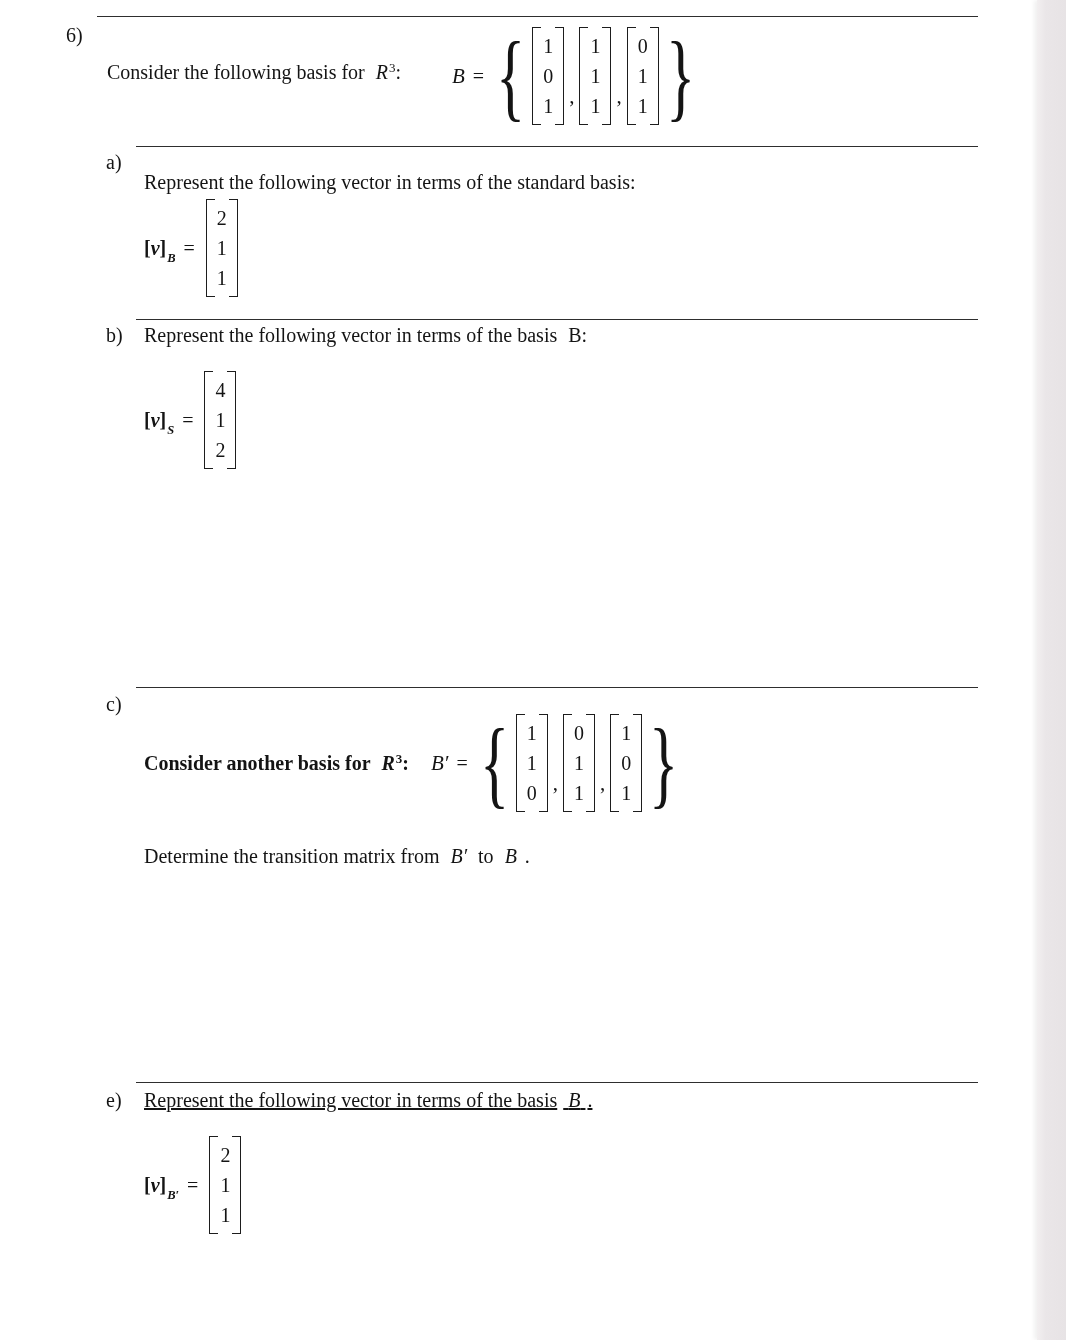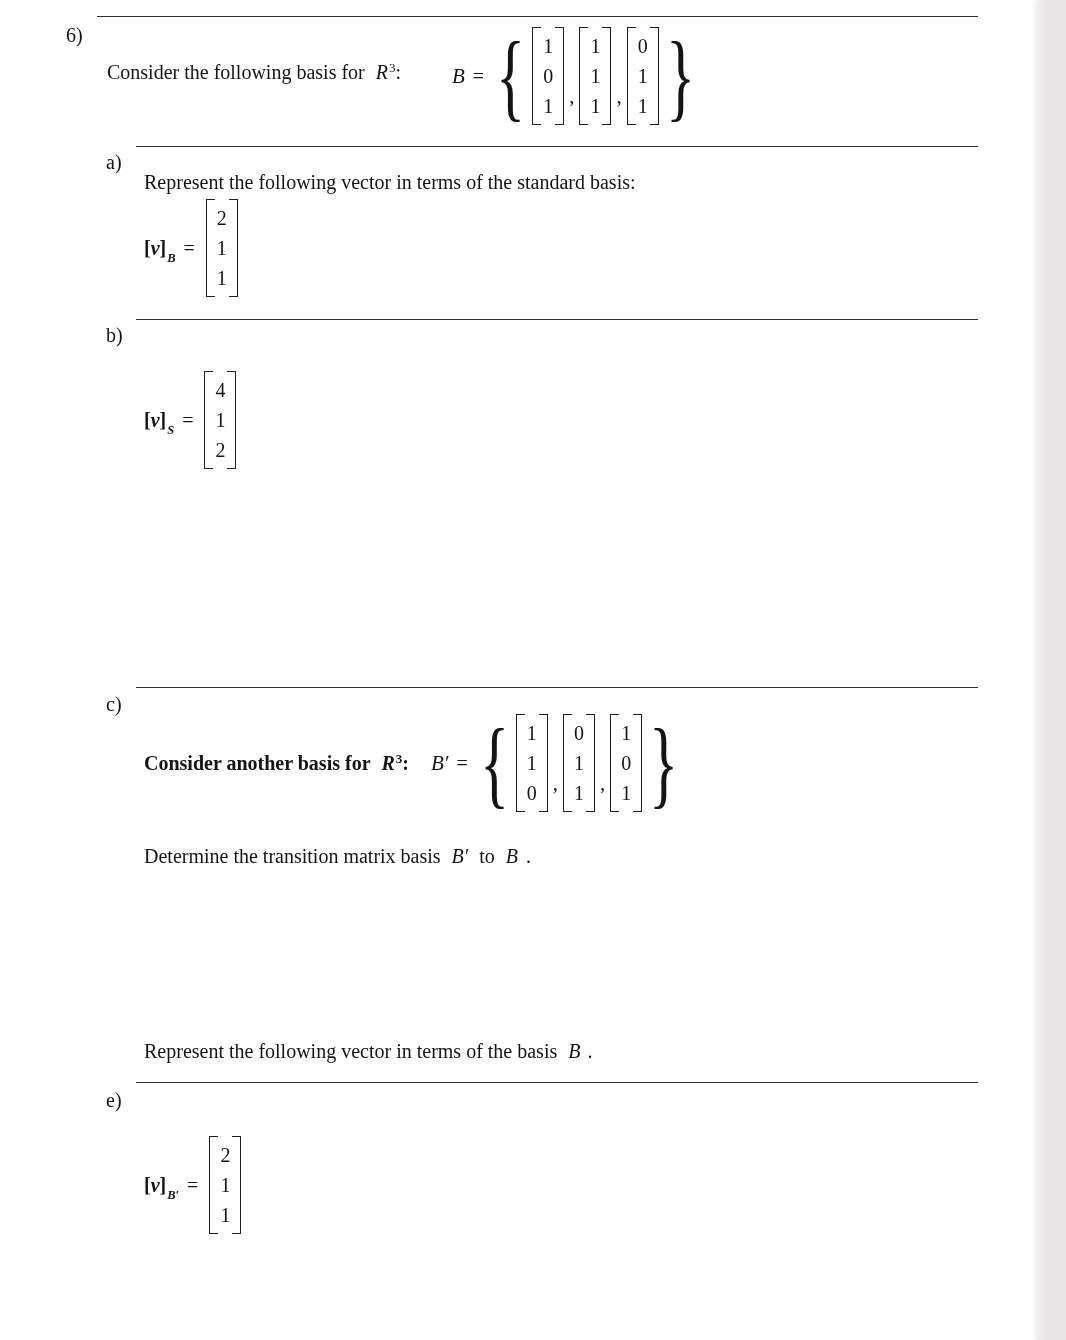--- a/index.html
+++ b/index.html
@@ -77,20 +77,24 @@
     <span class="meq">=</span>
     <span class="cvec">
       <span class="cell">2</span>
       <span class="cell">1</span>
       <span class="cell">1</span>
     </span>
   </div>
 
   <div class="rule" style="left:136px;top:319px;width:842px;"></div>
   <div class="part-label" style="left:106px;top:324px;">b)</div>
+  <div class="txt" style="left:144px;top:324px;">
+    <span class="word">Represent the following vector in terms of the basis</span>
+    <span>B</span><span>:</span>
+  </div>
   <div class="mrow" style="left:144px;top:371px;height:98px;">
     <span class="vlabel"><span>[</span><span class="mi">v</span><span>]</span><span class="msub">S</span></span>
     <span class="meq">=</span>
     <span class="cvec">
       <span class="cell">4</span>
       <span class="cell">1</span>
       <span class="cell">2</span>
     </span>
   </div>
 
@@ -117,30 +121,30 @@
     </span>
     <span class="mcomma">,</span>
     <span class="cvec">
       <span class="cell">1</span>
       <span class="cell">0</span>
       <span class="cell">1</span>
     </span>
     <span class="mbrace">}</span>
   </div>
   <div class="txt" style="left:144px;top:845px;">
-    <span class="word">Determine the transition matrix basis</span>
+    <span class="word">Determine the transition matrix from</span>
     <span class="mi word">B′</span>
     <span class="word">to</span>
     <span class="mi">B</span>
     <span style="margin-left:3px;">.</span>
   </div>
 
   <div class="rule" style="left:136px;top:1082px;width:842px;"></div>
   <div class="part-label" style="left:106px;top:1089px;">e)</div>
-  <div class="txt" style="left:144px;top:1040px;">
+  <div class="txt" style="left:144px;top:1089px;text-decoration:underline;">
     <span class="word">Represent the following vector in terms of the basis</span>
     <span class="mi">B</span>
     <span style="margin-left:2px;">.</span>
   </div>
   <div class="mrow" style="left:144px;top:1136px;height:98px;">
     <span class="vlabel"><span>[</span><span class="mi">v</span><span>]</span><span class="msub">B′</span></span>
     <span class="meq">=</span>
     <span class="cvec">
       <span class="cell">2</span>
       <span class="cell">1</span>

